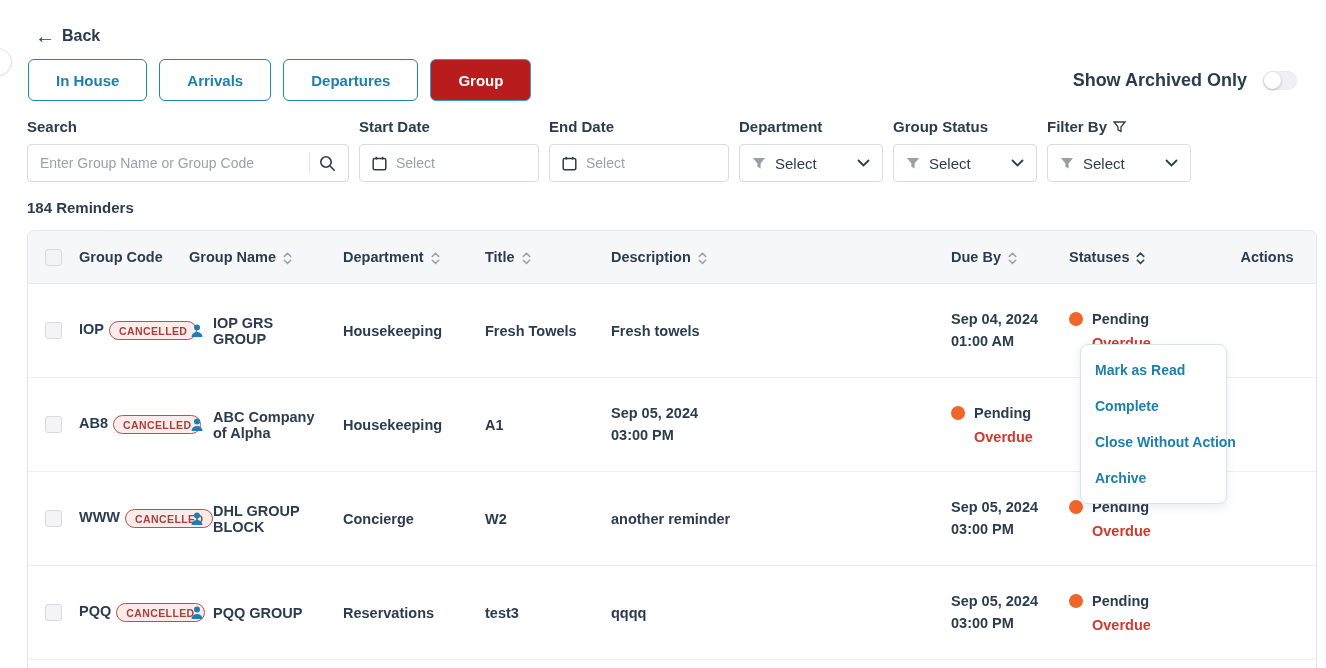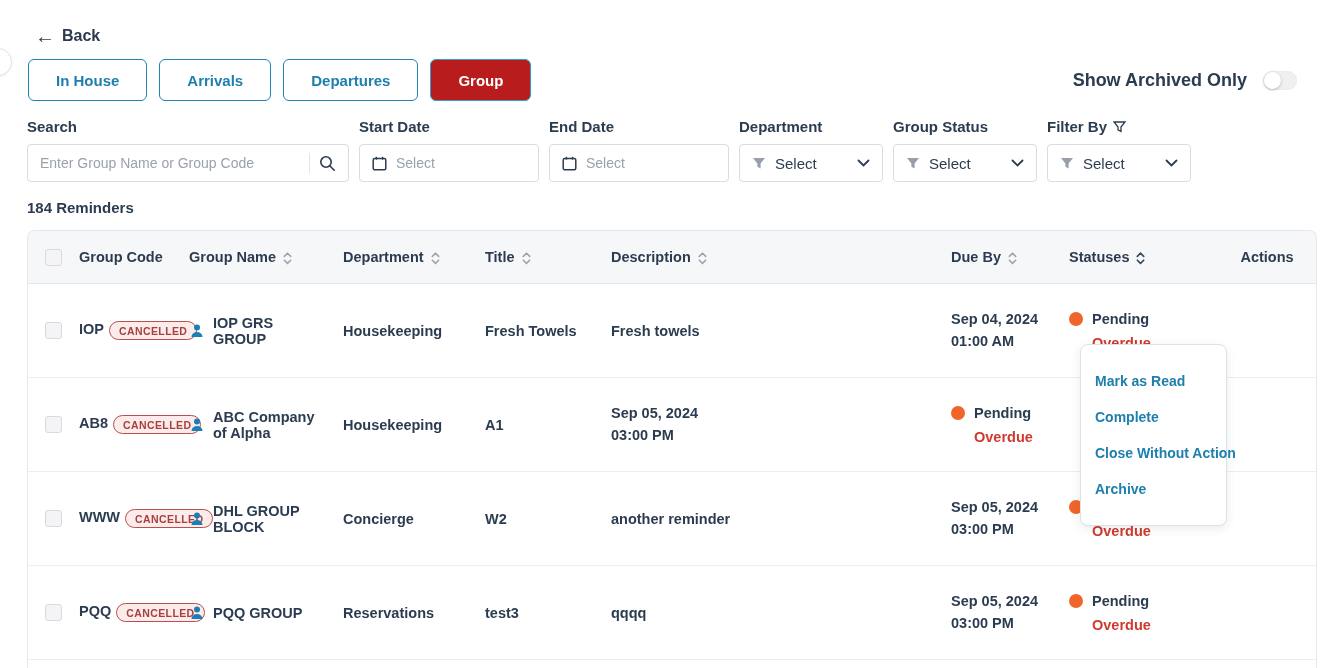--- a/index.html
+++ b/index.html
@@ -67,21 +67,21 @@
   .substatus { color:#d03a2e; font-weight:600; margin-left:23px; font-size:14.5px; }
   .kebab { width:100%; display:flex; justify-content:center; cursor:pointer; }
   .kebab .d { width:4px; height:4px; border-radius:50%; background:#2d8fc4; margin:2px 0; }
 
   .sort { display:flex; flex-direction:column; gap:1px; }
   .sort svg { display:block; }
 
   
   .menu { position:absolute; left:1080px; top:344px; width:147px; background:#fff;
     border:1px solid #dbe2e8; border-radius:8px; box-shadow:0 3px 10px rgba(40,60,80,.10);
-    padding:18px 0; z-index:10; }
+    padding:7px 0; z-index:10; }
   .menu-item { padding:10px 14px; font-size:14px; font-weight:700; color:#1c7fad; cursor:pointer; white-space:nowrap; }
 </style>
 </head>
 <body>
 
 <div class="page">
 
   <div class="edge-circle">
     <span>‹</span>
   </div>

